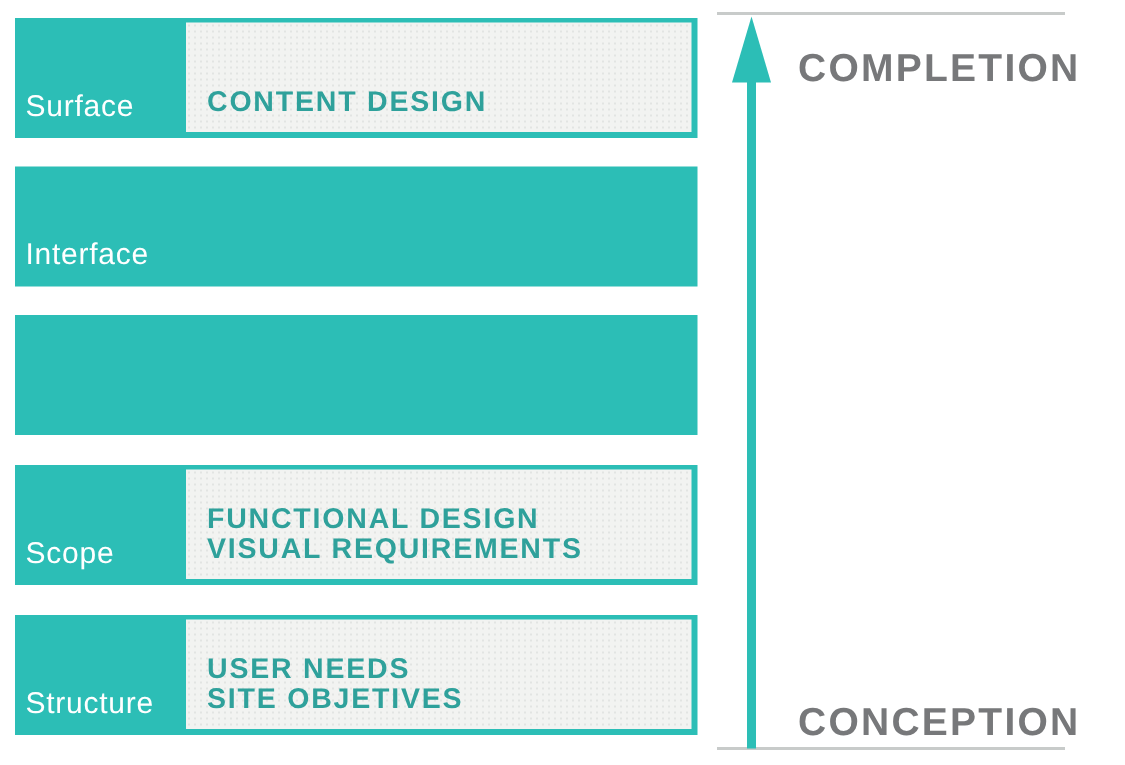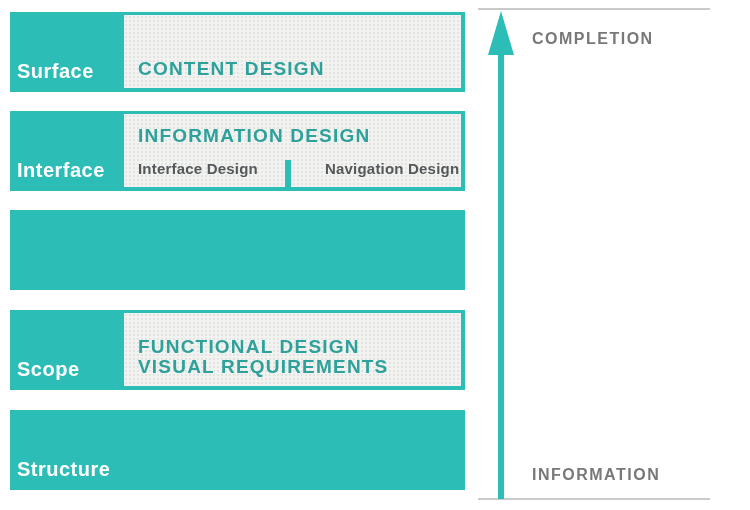--- a/index.html
+++ b/index.html
@@ -28,21 +28,21 @@
   .row-2 { top: 111px; }
   .row-3 { top: 210px; }
   .row-4 { top: 310px; }
   .row-5 { top: 410px; }
 
   .plane-label {
     position: absolute;
     left: 7px;
     bottom: 9px;
     color: #ffffff;
-    font-weight: bold;
+    font-weight: normal;
     font-size: 20px;
     letter-spacing: 0.5px;
   }
 
   .panel {
     position: absolute;
     left: 114px;
     top: 3px;
     right: 4px;
     bottom: 4px;
@@ -122,21 +122,21 @@
     width: 6px;
     height: 445px;
     background: #2CBEB6;
   }
 
   .axis-label {
     position: absolute;
     left: 532px;
     color: #77787A;
     font-weight: bold;
-    font-size: 16px;
+    font-size: 26px;
     letter-spacing: 1.5px;
     white-space: nowrap;
   }
   .axis-label-top    { top: 30px; }
   .axis-label-bottom { top: 466px; }
 </style>
 </head>
 <body>
 
 <div class="canvas">
@@ -145,45 +145,45 @@
     <span class="plane-label">Surface</span>
     <div class="panel">
       <div class="panel-lines">
         <span>CONTENT DESIGN</span>
       </div>
     </div>
   </div>
 
   <div class="row row-2">
     <span class="plane-label">Interface</span>
-    <div class="panel">
-      <span class="panel-heading">INFORMATION DESIGN</span>
-      <span class="sub-label sub-left">Interface Design</span>
-      <div class="sub-divider"></div>
-      <span class="sub-label sub-right">Navigation Design</span>
-    </div>
   </div>
 
   <div class="row row-3">
   </div>
 
   <div class="row row-4">
     <span class="plane-label">Scope</span>
     <div class="panel">
       <div class="panel-lines">
         <span>FUNCTIONAL DESIGN</span>
         <span>VISUAL REQUIREMENTS</span>
       </div>
     </div>
   </div>
 
   <div class="row row-5">
     <span class="plane-label">Structure</span>
+    <div class="panel">
+      <div class="panel-lines">
+        <span>USER NEEDS</span>
+        <span>SITE OBJETIVES</span>
+      </div>
+    </div>
   </div>
 
   <div class="axis-line axis-line-top"></div>
   <div class="axis-line axis-line-bottom"></div>
   <div class="arrow-head"></div>
   <div class="arrow-shaft"></div>
   <span class="axis-label axis-label-top">COMPLETION</span>
-  <span class="axis-label axis-label-bottom">INFORMATION</span>
+  <span class="axis-label axis-label-bottom">CONCEPTION</span>
 
 </div>
 
 </body></html>

